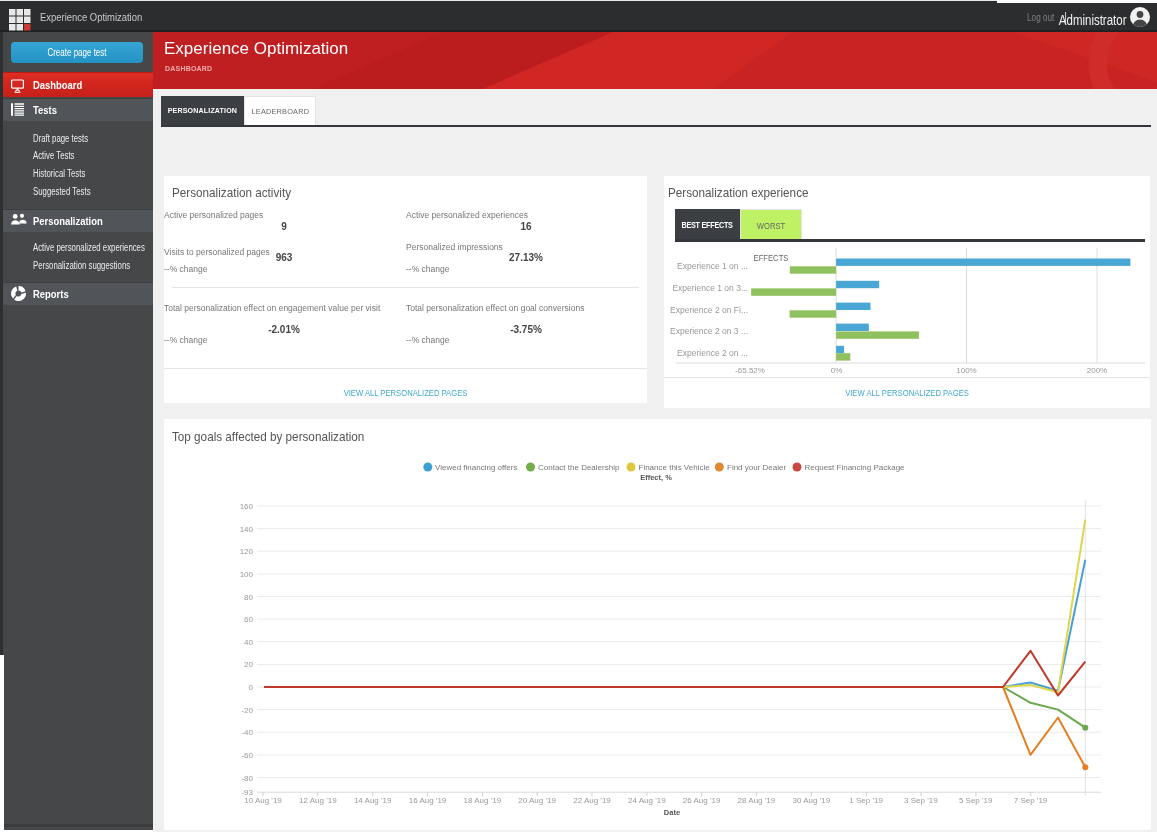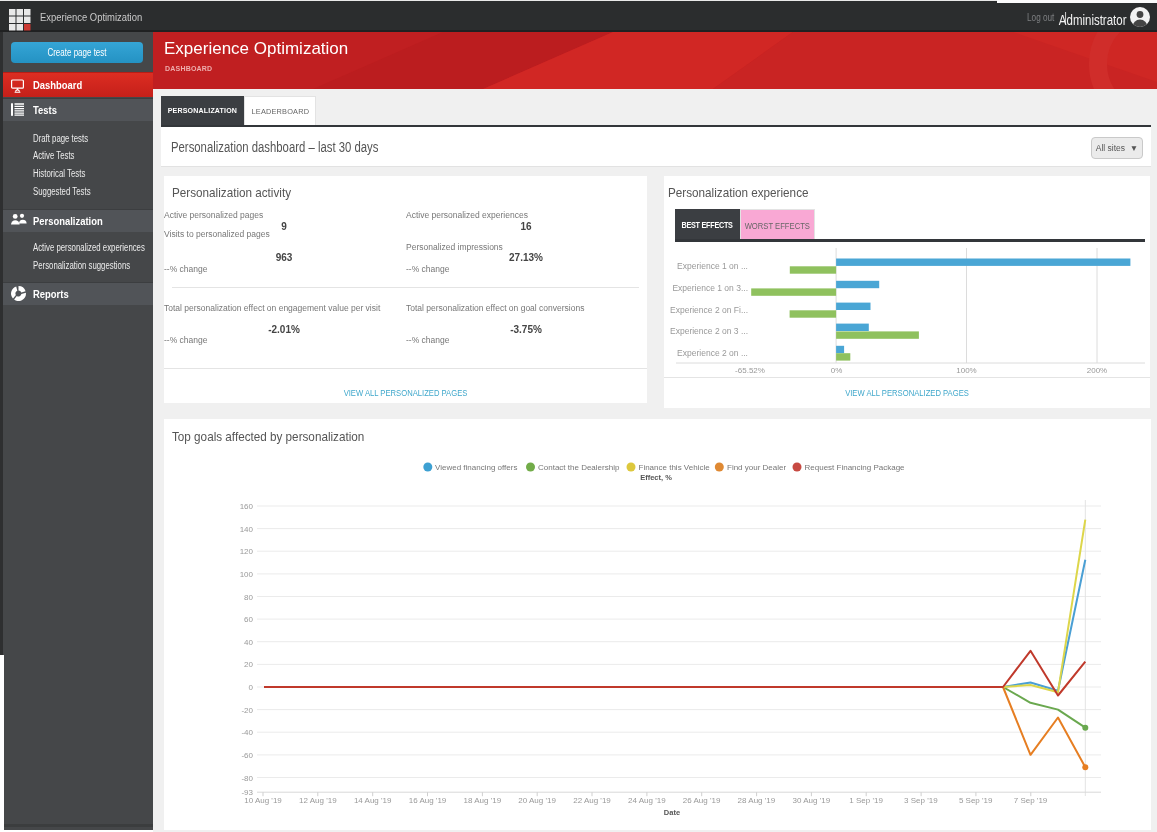--- a/index.html
+++ b/index.html
@@ -51,21 +51,21 @@
   #card2 { left:511px; top:87px; width:486px; height:232px; }
   #card3 { left:11px; top:322px; width:987px; height:411px;margin-top:8px; }
   .cardtitle { position:absolute; left:8px; top:9px; font-size:13px; color:#555; }
   .mlabel { position:absolute; font-size:8.5px; color:#777; text-align:left; width:240px; }
   .mval { position:absolute; font-size:10px; font-weight:bold; color:#444; text-align:center; width:240px; }
   .hr { position:absolute; background:#e4e4e4; height:1px; }
   .viewall { position:absolute; font-size:9px; color:#3fa7cb; text-align:center; width:100%; transform:scaleX(.85); }
 
   .btab1 { left:11px; top:33px; width:65px; height:32px; background:#3b3e42; color:#fff;
       font-size:8.5px; font-weight:bold; text-align:center; line-height:32px; letter-spacing:-.3px; }
-  .btab2 { left:76px; top:33px; width:75px; height:32px; background:#f9a8d4; color:#666;
+  .btab2 { left:76px; top:33px; width:62px; height:32px; background:#bef264; color:#666;
       font-size:8.5px; text-align:center; line-height:32px; border:1px solid #e3e3e3; border-bottom:none; }
   .btabline { left:11px; top:63px; width:470px; height:2.5px; background:#33363a; }
 </style>
 </head>
 <body>
 
 <div id="topbar" class="abs">
   <div class="abs" style="right:0;top:-1px;width:160px;height:3px;background:#fbfbfb"></div>
   <svg class="abs" style="left:9px;top:8px" width="22" height="22">
     <g fill="#e8e8e8">
@@ -154,32 +154,28 @@
     <circle cx="1000" cy="32" r="55" fill="none" stroke="#d02d2a" stroke-width="18"></circle>
   </svg>
   <h1>Experience Optimization</h1>
   <div class="sub">DASHBOARD</div>
 </div>
 
 <div id="content" class="abs">
   <div class="tab1 abs"><span style="display:inline-block;transform:scaleX(.88);transform-origin:50% 0">PERSONALIZATION</span></div>
   <div class="tab2 abs"><span style="display:inline-block;transform:scaleX(.92);transform-origin:50% 0">LEADERBOARD</span></div>
   <div id="tabline" class="abs"></div>
-  <div id="whiteband" class="abs">
-    <div class="t"><span style="display:inline-block;transform:scaleX(.81);transform-origin:0 0;white-space:nowrap;">Personalization dashboard – last 30 days</span></div>
-    <div id="allsites" class="abs">All sites &nbsp;▼</div>
-  </div>
 
   <div id="card1" class="card">
     <div class="cardtitle"><span class="cx90">Personalization activity</span></div>
     <div class="mlabel" style="left:0px;top:34px">Active personalized pages</div>
     <div class="mval" style="left:0px;top:44.5px">9</div>
     <div class="mlabel" style="left:242px;top:34px">Active personalized experiences</div>
     <div class="mval" style="left:242px;top:44.5px">16</div>
-    <div class="mlabel" style="left:0px;top:53px">Visits to personalized pages</div>
+    <div class="mlabel" style="left:0px;top:71px">Visits to personalized pages</div>
     <div class="mval" style="left:0px;top:76px">963</div>
     <div class="mlabel" style="left:0px;top:87.5px">--% change</div>
     <div class="mlabel" style="left:242px;top:65.5px">Personalized impressions</div>
     <div class="mval" style="left:242px;top:76px">27.13%</div>
     <div class="mlabel" style="left:242px;top:87.5px">--% change</div>
     <div class="hr" style="left:8px;top:111px;width:467px"></div>
     <div class="mlabel" style="left:0px;top:127px;width:240px">Total personalization effect on engagement value per visit</div>
     <div class="mval" style="left:0px;top:148px">-2.01%</div>
     <div class="mlabel" style="left:0px;top:159px">--% change</div>
     <div class="mlabel" style="left:242px;top:127px;width:240px">Total personalization effect on goal conversions</div>

